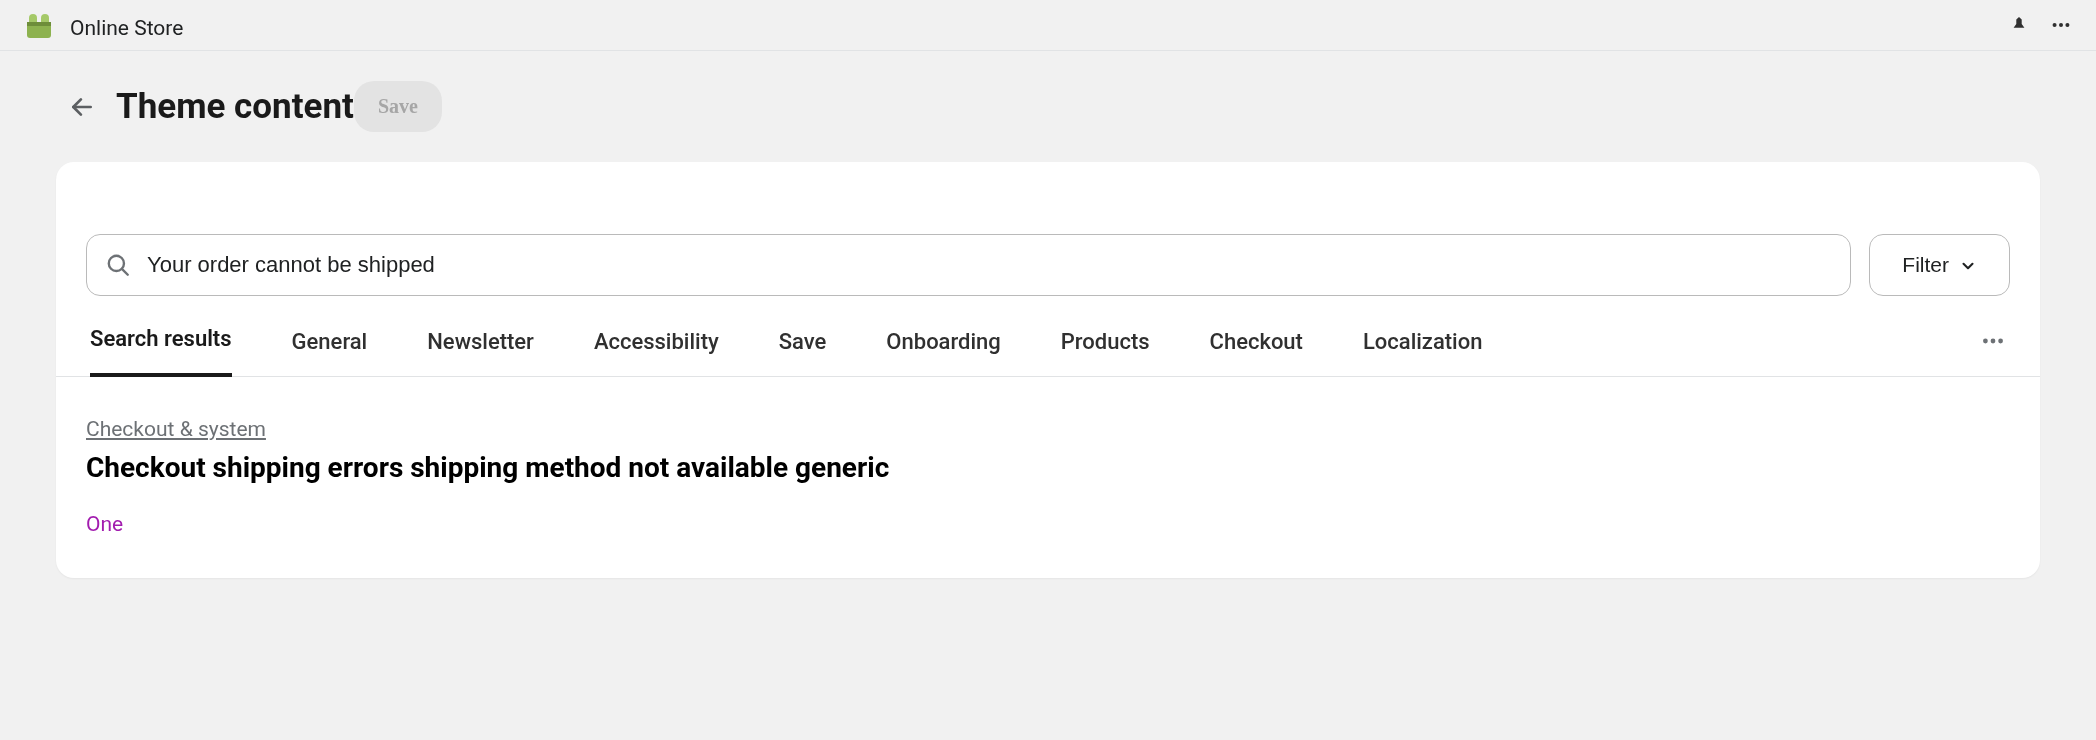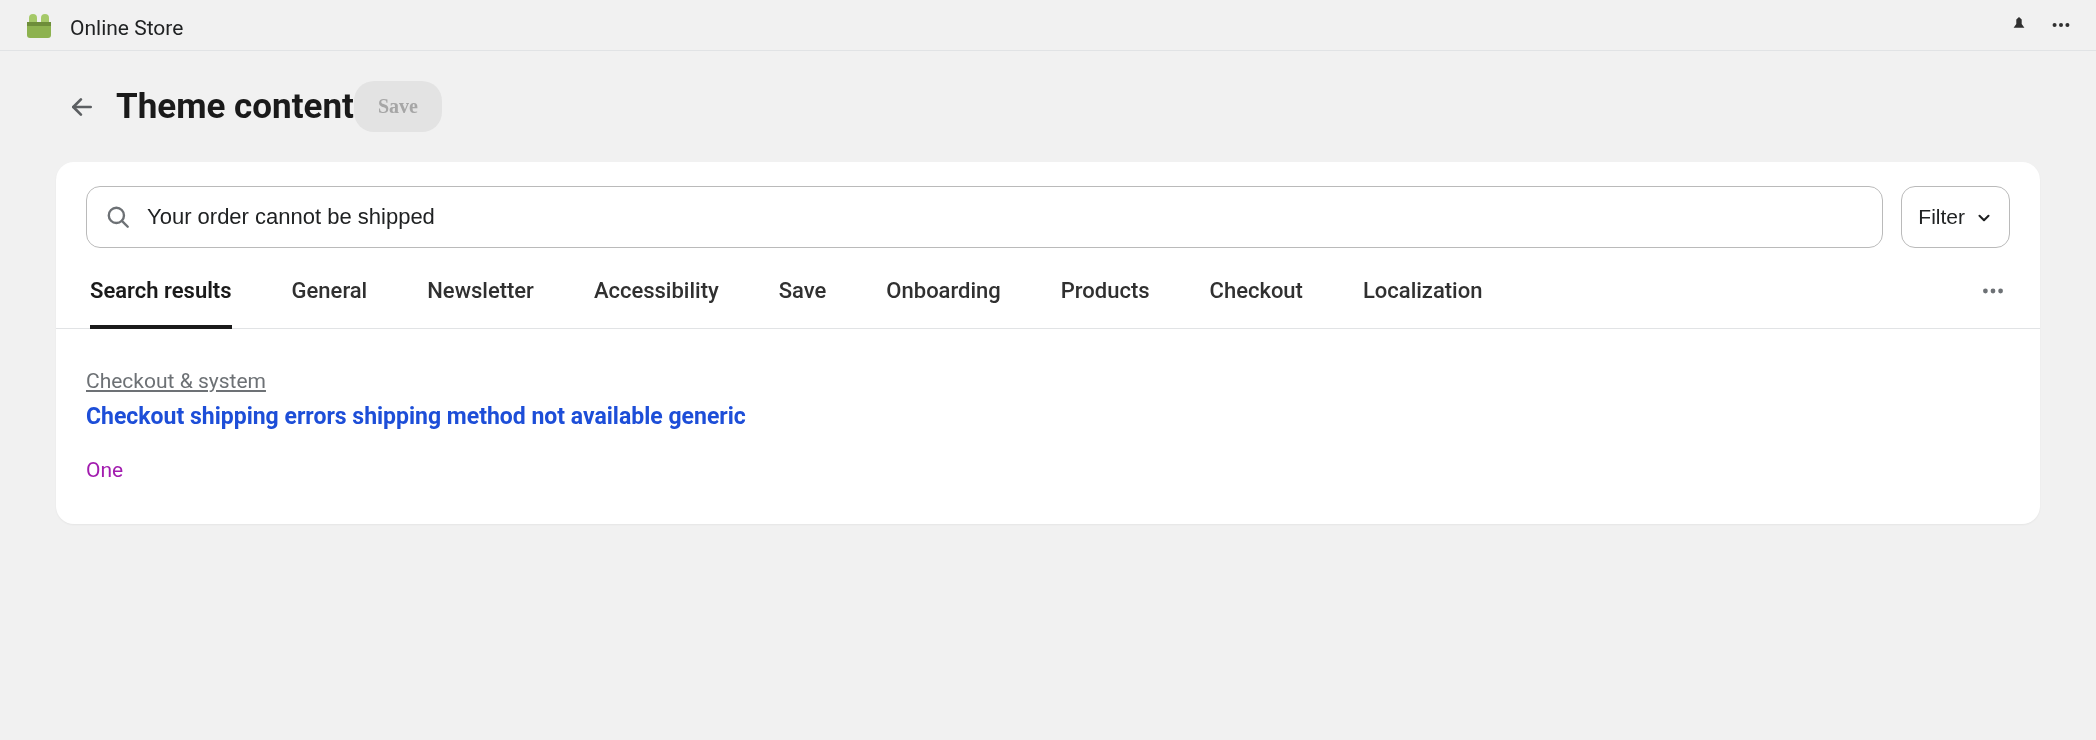--- a/index.html
+++ b/index.html
@@ -98,20 +98,21 @@
       border-radius: 18px;
       margin: 0 56px 30px 56px;
       box-shadow: 0 1px 2px rgba(0,0,0,0.05);
       overflow: hidden;
     }
     .search-filter-row {
       display: flex;
       align-items: center;
       gap: 18px;
       padding: 24px 30px 0 30px;
+      margin-top: 48px;
     }
     .search-input-wrapper {
       flex: 1;
       display: flex;
       align-items: center;
       border: 1px solid #bababa;
       border-radius: 14px;
       padding: 0 18px;
       height: 62px;
     }
@@ -130,34 +131,34 @@
       color: #202223;
       background: transparent;
     }
     .filter-button {
       display: flex;
       align-items: center;
       gap: 10px;
       border: 1px solid #bababa;
       border-radius: 14px;
       background: #ffffff;
-      padding: 0 16px;
+      padding: 0 32px;
       height: 62px;
       font-size: 21px;
       font-weight: 500;
       color: #202223;
       cursor: pointer;
     }
     .chevron-down {
       width: 18px;
       height: 18px;
     }
     .tabs-row {
       display: flex;
-      align-items: flex-start;
+      align-items: flex-end;
       gap: 60px;
       padding: 30px 34px 0 34px;
       border-bottom: 1px solid #e1e3e5;
       position: relative;
     }
     .tab {
       font-size: 22px;
       font-weight: 500;
       color: #303030;
       padding-bottom: 22px;
@@ -181,23 +182,23 @@
     .content-section {
       padding: 40px 30px 30px 30px;
     }
     .category-label {
       font-size: 21px;
       color: #6d7175;
       margin-bottom: 10px;
       text-decoration: underline;
     }
     .setting-title {
-      font-size: 23px;
+      font-size: 28px;
       font-weight: 700;
-      color: #1d4ed8;
+      color: #000000;
       margin-bottom: 28px;
     }
     .field-label {
       font-size: 21px;
       color: #a21caf;
       margin-bottom: 12px;
     }
     .field-input {
       width: 100%;
       border: 1px solid #c9cccf;

